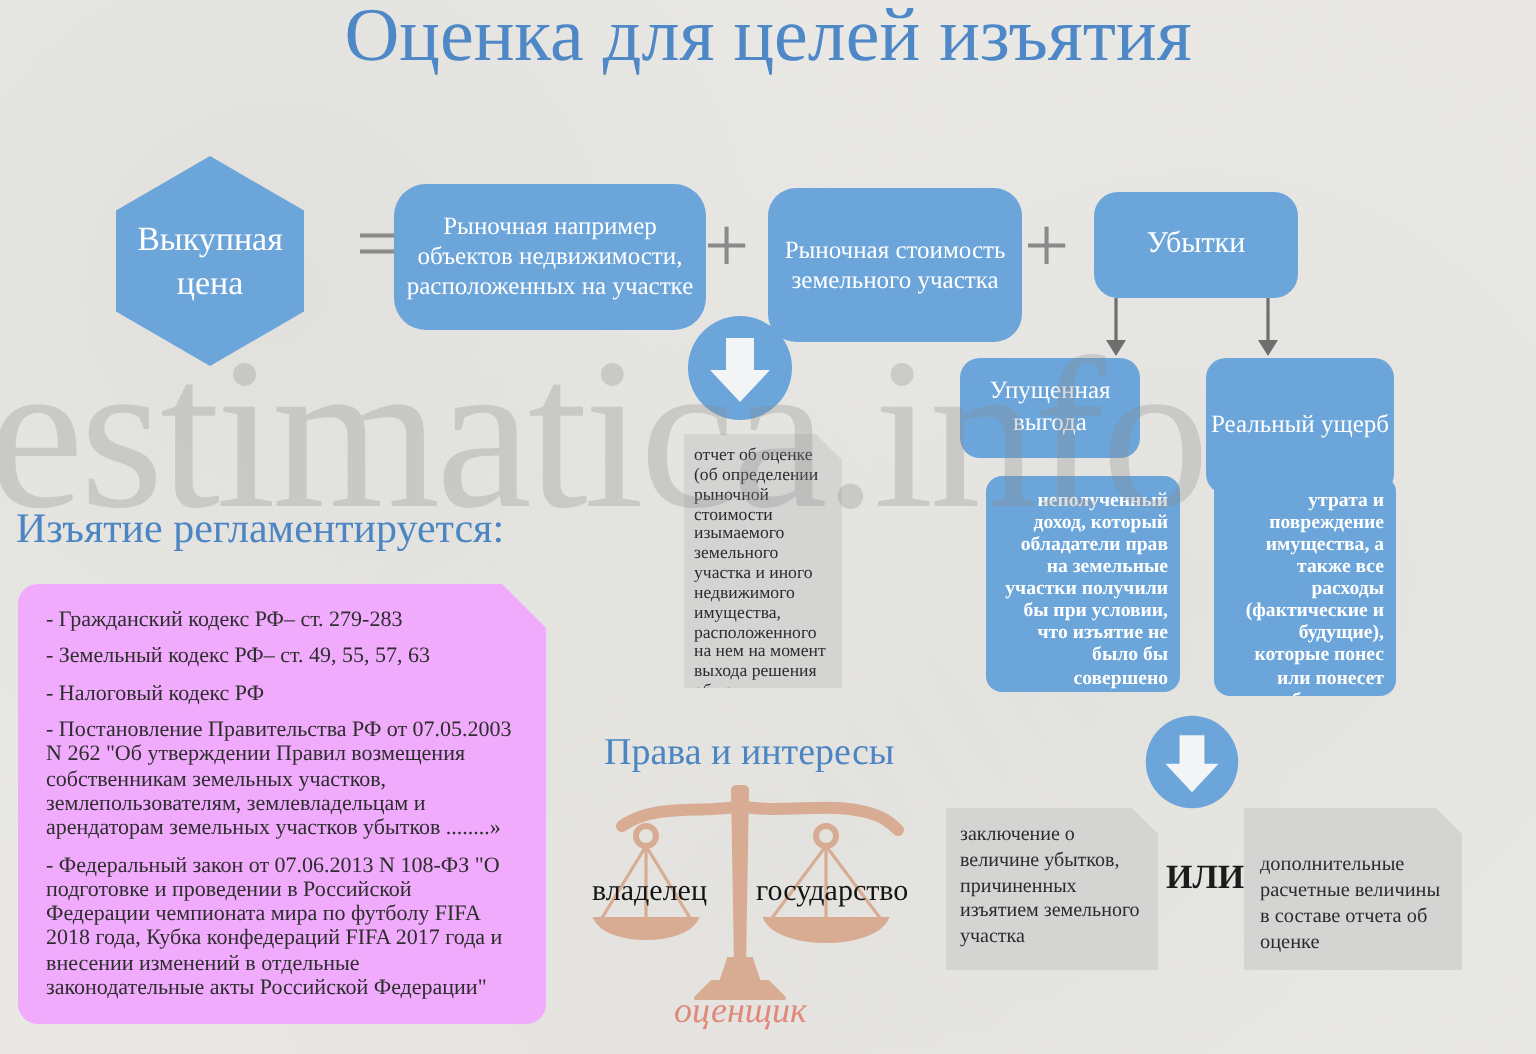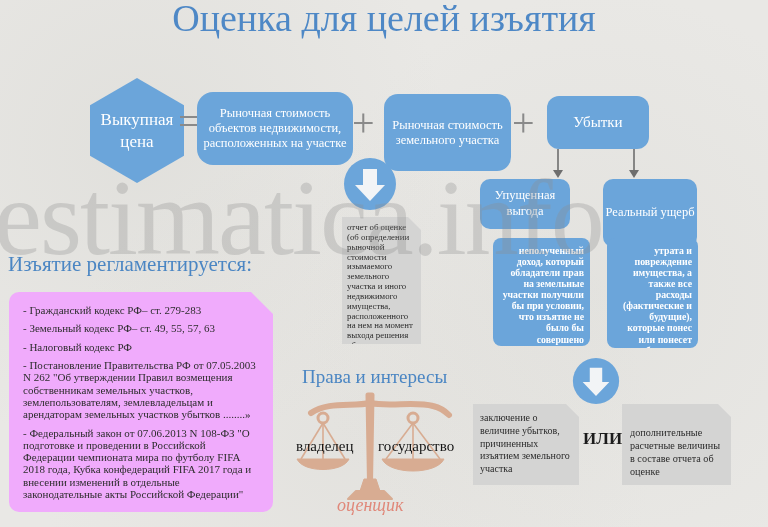--- a/index.html
+++ b/index.html
@@ -10,21 +10,21 @@
          radial-gradient(circle at 18% 28%, rgba(203,203,197,.28), transparent 42%),
          radial-gradient(circle at 78% 55%, rgba(206,206,200,.22), transparent 45%),
          radial-gradient(circle at 45% 85%, rgba(211,209,203,.25), transparent 50%);}
   .abs{position:absolute;}
   .title{left:0;right:0;top:-4px;text-align:center;font-size:38px;color:#4e88c6;margin:0;font-weight:normal;}
   .watermark{left:-6px;top:156px;font-size:108px;color:#8e8e8e;opacity:.30;letter-spacing:-2px;
              white-space:nowrap;z-index:40;pointer-events:none;}
   .bluebox{background:#6ba5da;color:#fff;display:flex;align-items:center;justify-content:center;
            text-align:center;z-index:10;}
   .hexagon{left:58px;top:78px;width:94px;height:105px;font-size:17px;line-height:1.25;
-           clip-path:polygon(50% 0,100% 26%,100% 74%,50% 100%,0 74%,0 26%);margin-left:32px;}
+           clip-path:polygon(50% 0,100% 26%,100% 74%,50% 100%,0 74%,0 26%);}
   .term1{left:197px;top:92px;width:156px;height:73px;border-radius:16px;font-size:12.5px;line-height:1.2;padding:2px;box-sizing:border-box;}
   .term2{left:384px;top:94px;width:127px;height:77px;border-radius:14px;font-size:12.5px;line-height:1.2;padding:2px;box-sizing:border-box;}
   .term3{left:547px;top:96px;width:102px;height:53px;border-radius:12px;font-size:15px;}
   .lossbox{border-radius:10px;font-size:12.5px;line-height:1.25;}
   .lost-profit{left:480px;top:179px;width:90px;height:50px;}
   .real-damage{left:603px;top:179px;width:94px;height:68px;}
   .descbox{background:#6ba5da;color:#fff;font-size:9.8px;line-height:1.13;border-radius:8px;
            padding:7px 6px;box-sizing:border-box;overflow:hidden;z-index:10;text-align:right;font-weight:bold;}
   .desc-left{left:493px;top:238px;width:97px;height:108px;}
   .desc-right{left:607px;top:238px;width:91px;height:110px;}
@@ -54,21 +54,21 @@
 </head>
 <body>
 
 <h1 class="abs title">Оценка для целей изъятия</h1>
 <div class="abs watermark">estimatica.info</div>
 
 <div class="abs bluebox hexagon">
   <span>Выкупная цена</span>
 </div>
 <div class="abs op equals">=</div>
-<div class="abs bluebox term1">Рыночная стоимость объектов недвижимости, расположенных на участке</div>
+<div class="abs bluebox term1">Рыночная например объектов недвижимости, расположенных на участке</div>
 <div class="abs op plus1">+</div>
 <div class="abs bluebox term2">Рыночная стоимость земельного участка</div>
 <div class="abs op plus2">+</div>
 <div class="abs bluebox term3">Убытки</div>
 
 <svg class="abs icon" style="left:343px;top:157px" width="54" height="54" viewBox="0 0 54 54">
   <circle cx="27" cy="27" r="26" fill="#6ba5da"></circle>
   <path d="M27 44 L12 28 L20 28 L20 12 L34 12 L34 28 L42 28 Z" fill="#f2f4f6"></path>
 </svg>
 <svg class="abs icon" style="left:572px;top:357px" width="48" height="48" viewBox="0 0 54 54">

